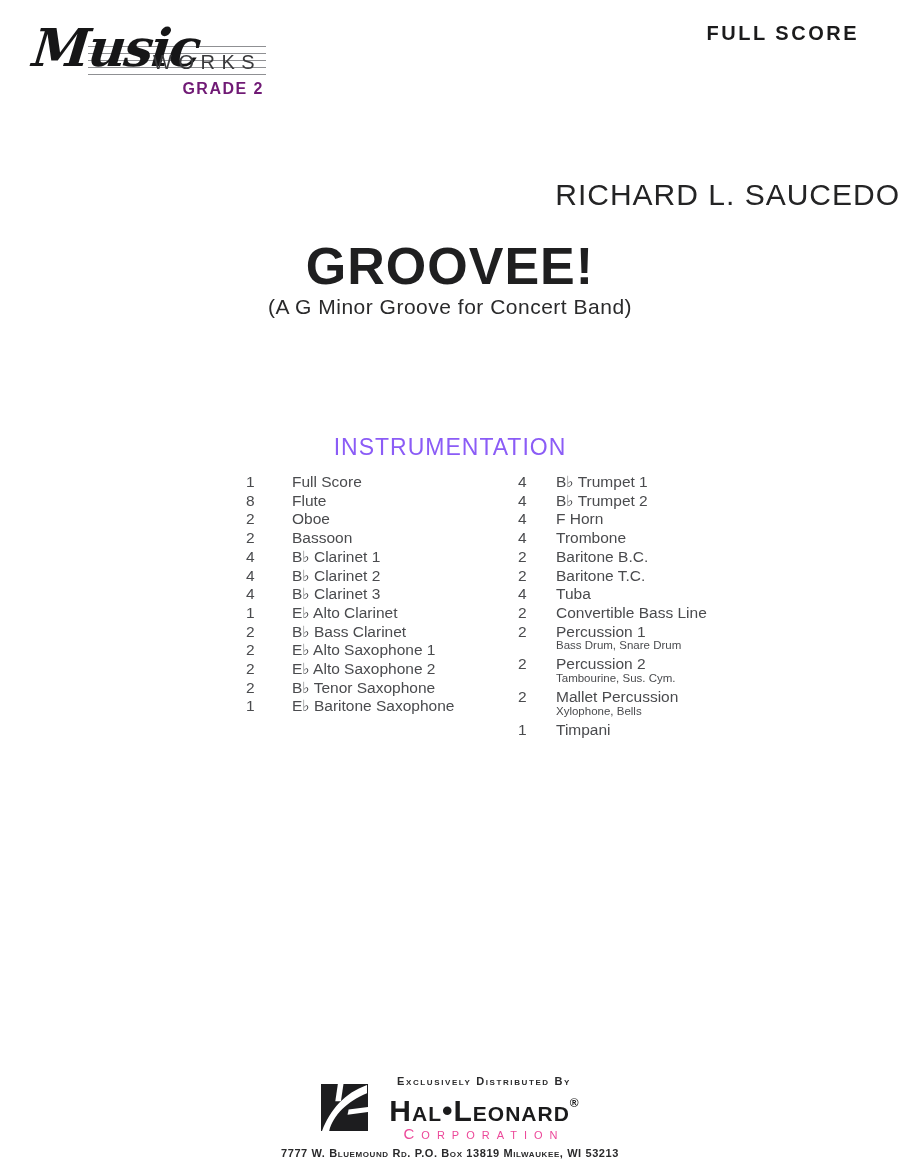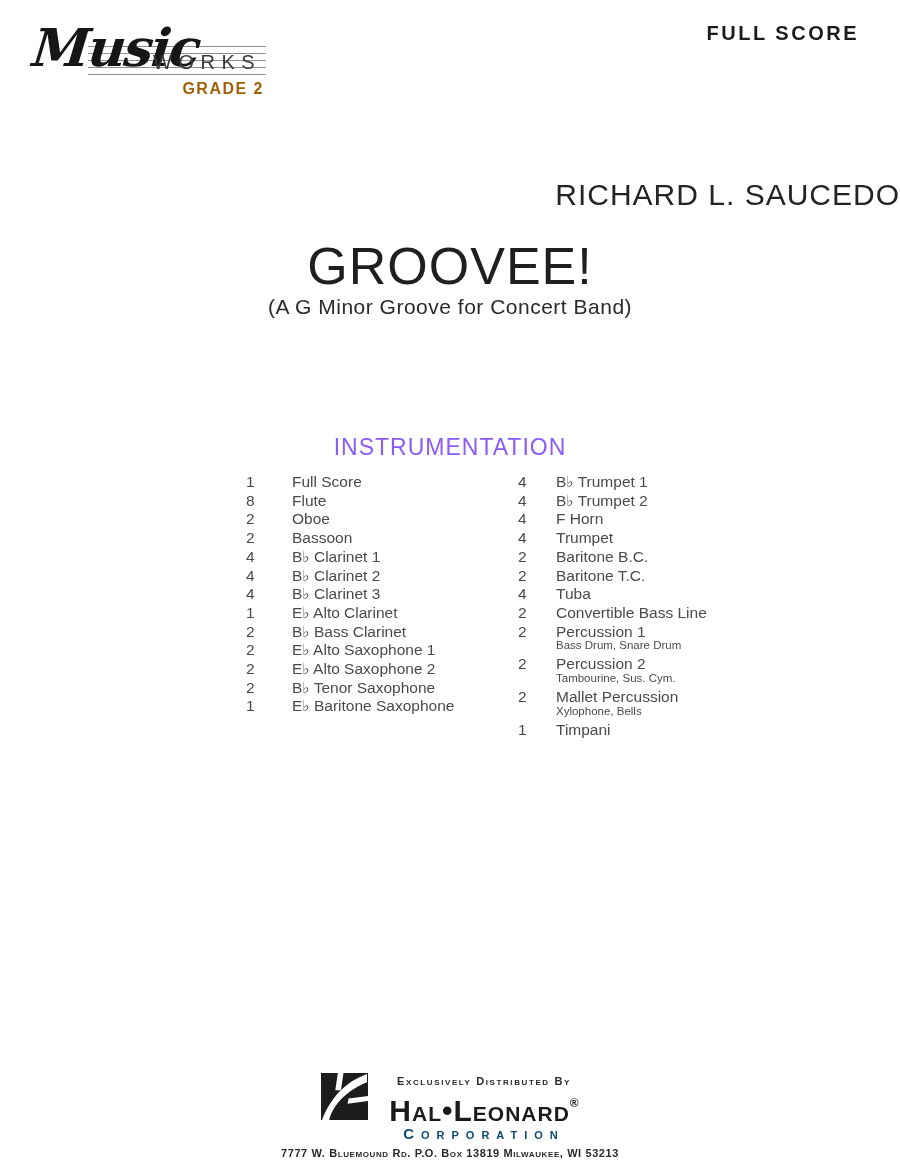--- a/index.html
+++ b/index.html
@@ -21,37 +21,37 @@
     font-family:"DejaVu Serif","Liberation Serif",serif;
     font-style:italic; font-weight:bold; font-size:52px; line-height:60px;
     color:#161617; transform:skewX(-6deg); letter-spacing:-2px;
   }
   .brand-works {
     position:absolute; left:120px; top:27px;
     font-size:20px; font-weight:400; letter-spacing:6.5px; color:#3a3a3c;
   }
   .brand-grade {
     position:absolute; right:2px; top:56px;
-    font-size:16px; font-weight:700; letter-spacing:1.5px; color:#a16207;
+    font-size:16px; font-weight:700; letter-spacing:1.5px; color:#701a75;
   }
 
   
   .full-score {
     position:absolute; right:41px; top:22px;
     font-size:20px; font-weight:700; letter-spacing:2.5px; color:#1b1b1c;
   }
 
   
   .composer {
     position:absolute; top:178px; left:0; width:100%; text-align:right;
     font-size:30px; font-weight:400; letter-spacing:1px; color:#242425;
   }
   .title {
     position:absolute; top:236px; left:0; width:100%; text-align:center;
-    font-size:52px; font-weight:400; letter-spacing:1px; color:#1f1f20;
+    font-size:52px; font-weight:700; letter-spacing:1px; color:#1f1f20;
   }
   .subtitle {
     position:absolute; top:295px; left:0; width:100%; text-align:center;
     font-size:21px; font-weight:400; letter-spacing:0.5px; color:#2a2a2b;
   }
 
   
   .inst-heading {
     position:absolute; top:434px; left:0; width:100%; text-align:center;
     font-size:23px; font-weight:400; letter-spacing:1px; color:#8b5cf6;
@@ -69,35 +69,35 @@
   .details {
     position:absolute; top:769px; left:0; width:100%; text-align:center;
     font-size:16px; line-height:17.8px; color:#3f4043;
   }
 
   
   .publisher {
     position:absolute; top:1073px; left:0; width:100%;
     display:flex; flex-direction:column; align-items:center; color:#1d1d1f;
   }
-  .pub-row { display:flex; align-items:flex-start; gap:21px; }
+  .pub-row { display:flex; align-items:center; gap:21px; }
   .hl-mark { width:47px; height:47px; display:block; }
   .pub-text { display:flex; flex-direction:column; align-items:center; }
   .distributed {
     font-variant:small-caps; font-weight:700; font-size:11px;
     letter-spacing:1.6px; color:#2a2a2b; margin-top:2px;
   }
   .hal-name {
     font-variant:small-caps; font-weight:700; font-size:30px; line-height:32px;
     letter-spacing:1px; color:#1b1b1c; white-space:nowrap;
   }
   .hal-name sup { font-size:12px; font-variant:normal; vertical-align:14px; letter-spacing:0; }
   .corp {
-    font-variant:small-caps; font-weight:700; font-size:15px; line-height:15px;
-    letter-spacing:7px; color:#0c4a6e; margin-top:-1px; white-space:nowrap;
+    font-variant:small-caps; font-weight:400; font-size:15px; line-height:15px;
+    letter-spacing:7px; color:#ec4899; margin-top:-1px; white-space:nowrap;
   }
   .address {
     font-variant:small-caps; font-weight:700; font-size:11px;
     letter-spacing:0.6px; color:#2a2a2b; margin-top:6px; white-space:nowrap;
   }
 </style>
 </head>
 <body>
 
 <div class="page">
@@ -180,21 +180,21 @@
     <div class="inst-row">
         <span class="qty">4</span>
         <span class="name">B♭ Trumpet 2</span>
       </div>
     <div class="inst-row">
         <span class="qty">4</span>
         <span class="name">F Horn</span>
       </div>
     <div class="inst-row">
         <span class="qty">4</span>
-        <span class="name">Trumpet</span>
+        <span class="name">Trombone</span>
       </div>
     <div class="inst-row">
         <span class="qty">2</span>
         <span class="name">Baritone B.C.</span>
       </div>
     <div class="inst-row">
         <span class="qty">2</span>
         <span class="name">Baritone T.C.</span>
       </div>
     <div class="inst-row">

